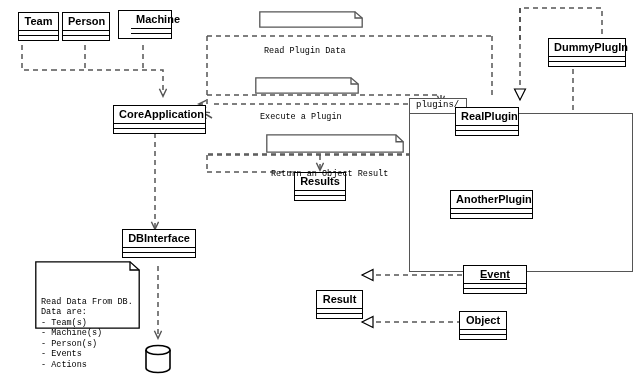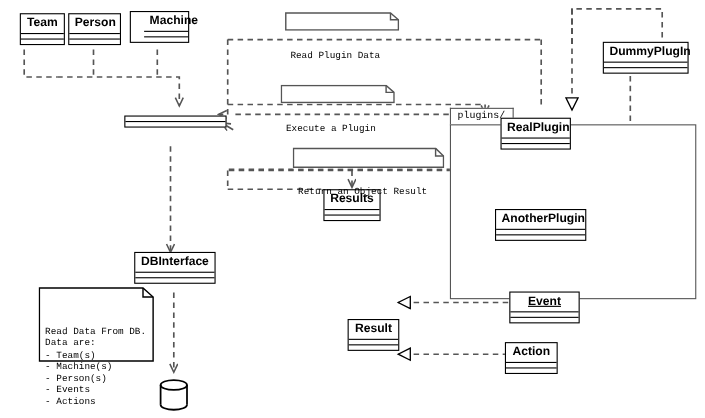--- a/index.html
+++ b/index.html
@@ -188,20 +188,21 @@
     <div class="comp last"></div>
   </div>
 
   <div class="uml-class" style="left:118px; top:10px; width:54px;padding-left:12px;">
     <div class="cname">Machine</div>
     <div class="comp"></div>
     <div class="comp last"></div>
   </div>
 
   <div class="uml-class" style="left:113px; top:105px; width:93px;">
+    <div class="cname">CoreApplication</div>
     <div class="comp"></div>
     <div class="comp last"></div>
   </div>
 
   <div class="uml-class" style="left:294px; top:172px; width:52px;">
     <div class="cname">Results</div>
     <div class="comp"></div>
     <div class="comp last"></div>
   </div>
 
@@ -235,21 +236,21 @@
     <div class="comp last"></div>
   </div>
 
   <div class="uml-class" style="left:463px; top:265px; width:64px;text-decoration:underline;">
     <div class="cname">Event</div>
     <div class="comp"></div>
     <div class="comp last"></div>
   </div>
 
   <div class="uml-class" style="left:459px; top:311px; width:48px;">
-    <div class="cname">Action</div>
+    <div class="cname">Object</div>
     <div class="comp"></div>
     <div class="comp last"></div>
   </div>
 
   <div class="uml-note" style="left:259px; top:11px; width:104px; height:17px;">
     <svg class="note-shape" viewBox="0 0 104 17" preserveAspectRatio="none">
       <path d="M0.8,0.8 L96,0.8 L103.2,7 L103.2,16.2 L0.8,16.2 Z" fill="#ffffff" stroke="#555555" stroke-width="1.3"></path>
       <path d="M96,0.8 L96,7 L103.2,7" fill="none" stroke="#555555" stroke-width="1.3"></path>
     </svg>
     <span class="note-text">Read Plugin Data</span>

